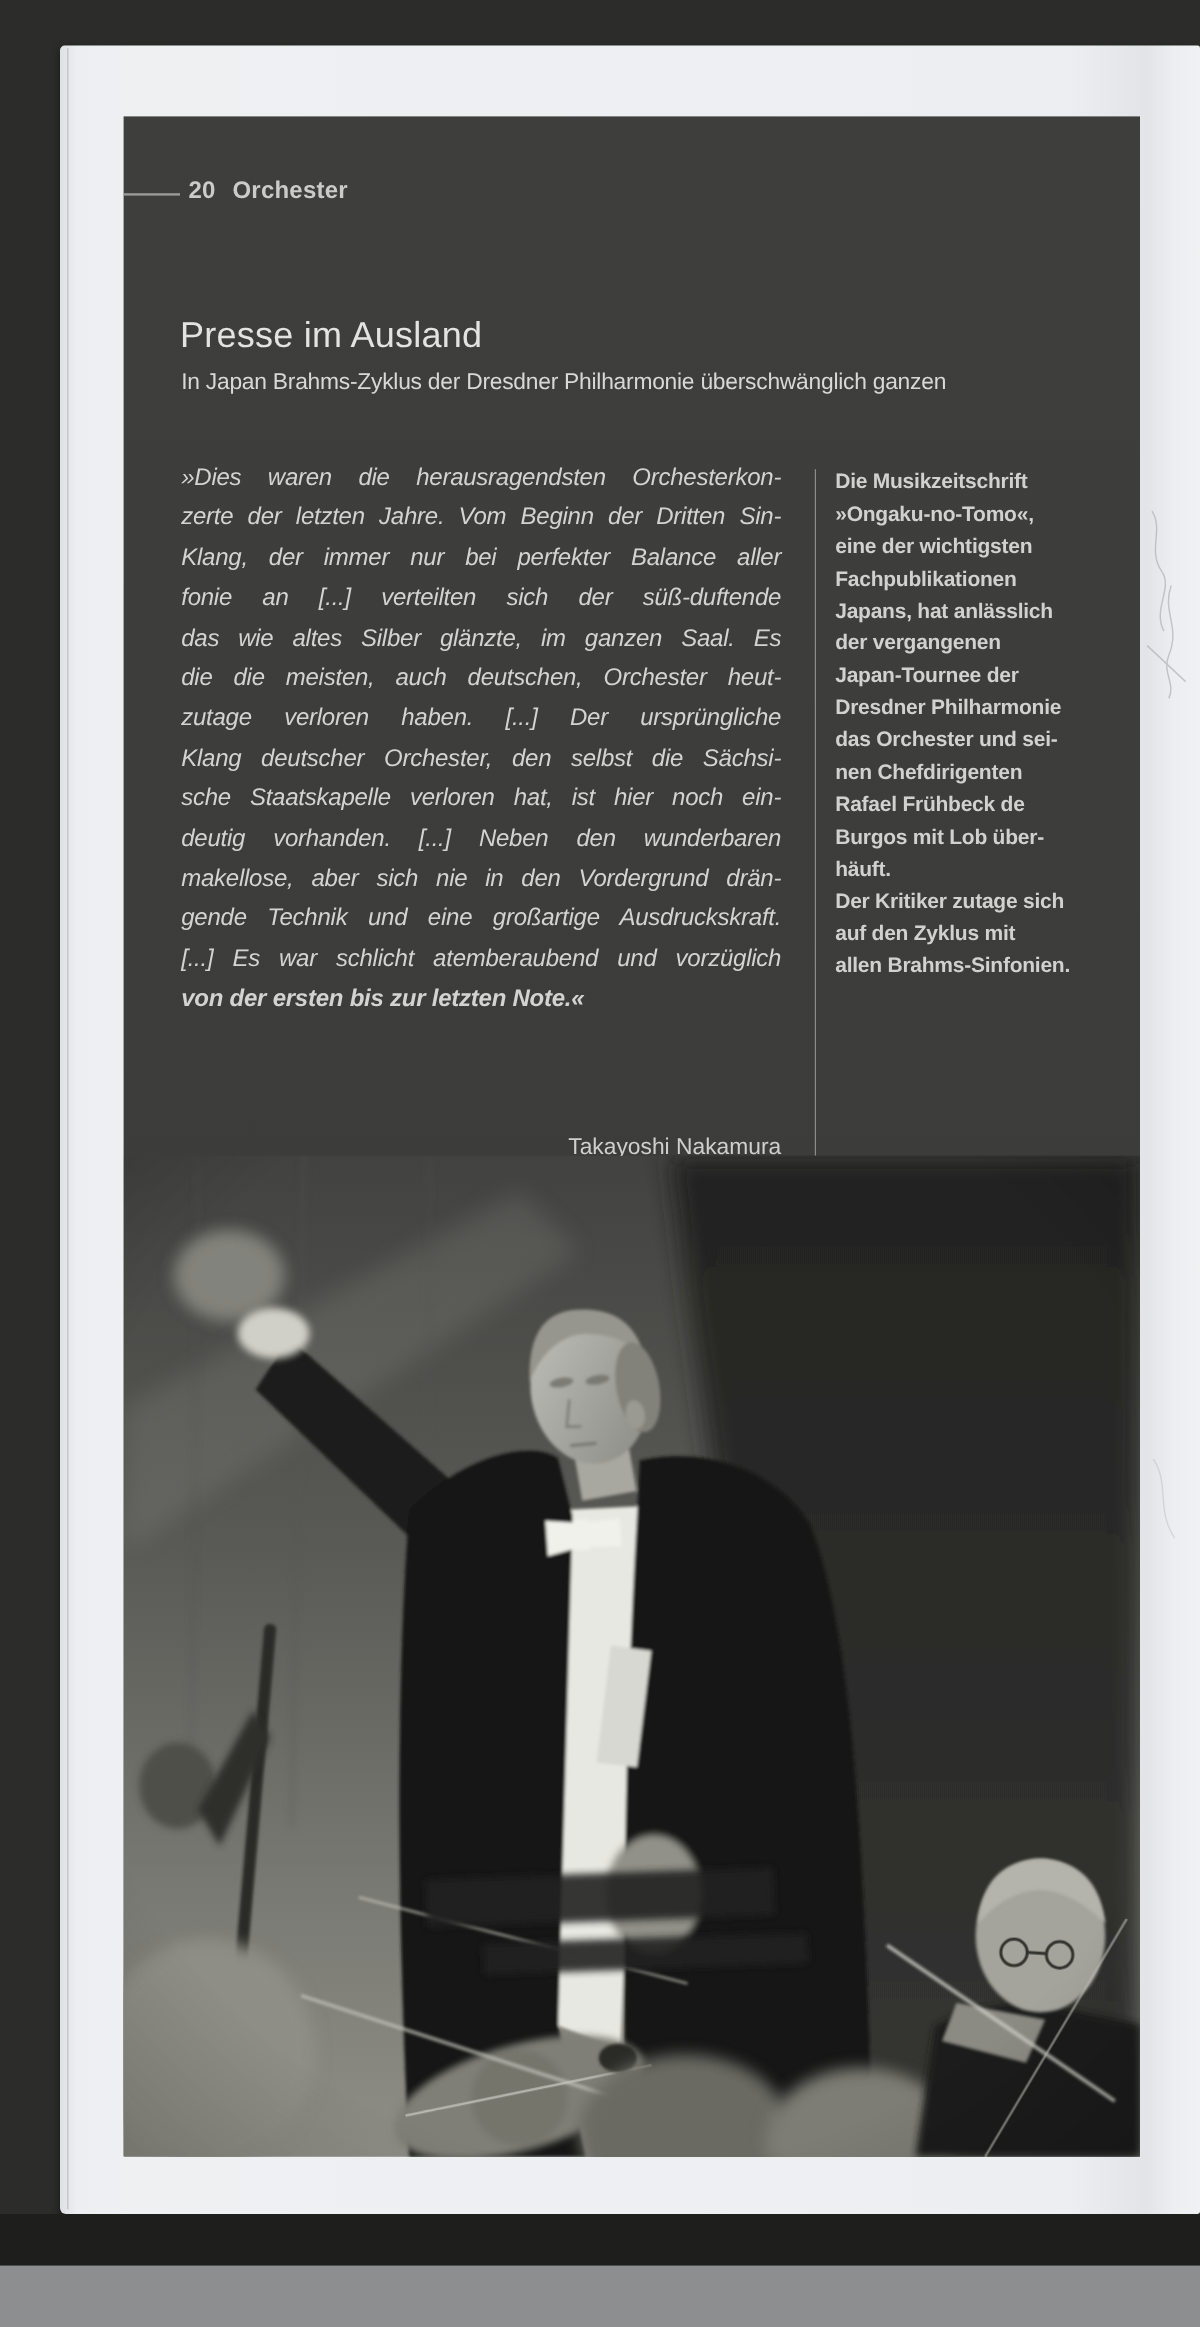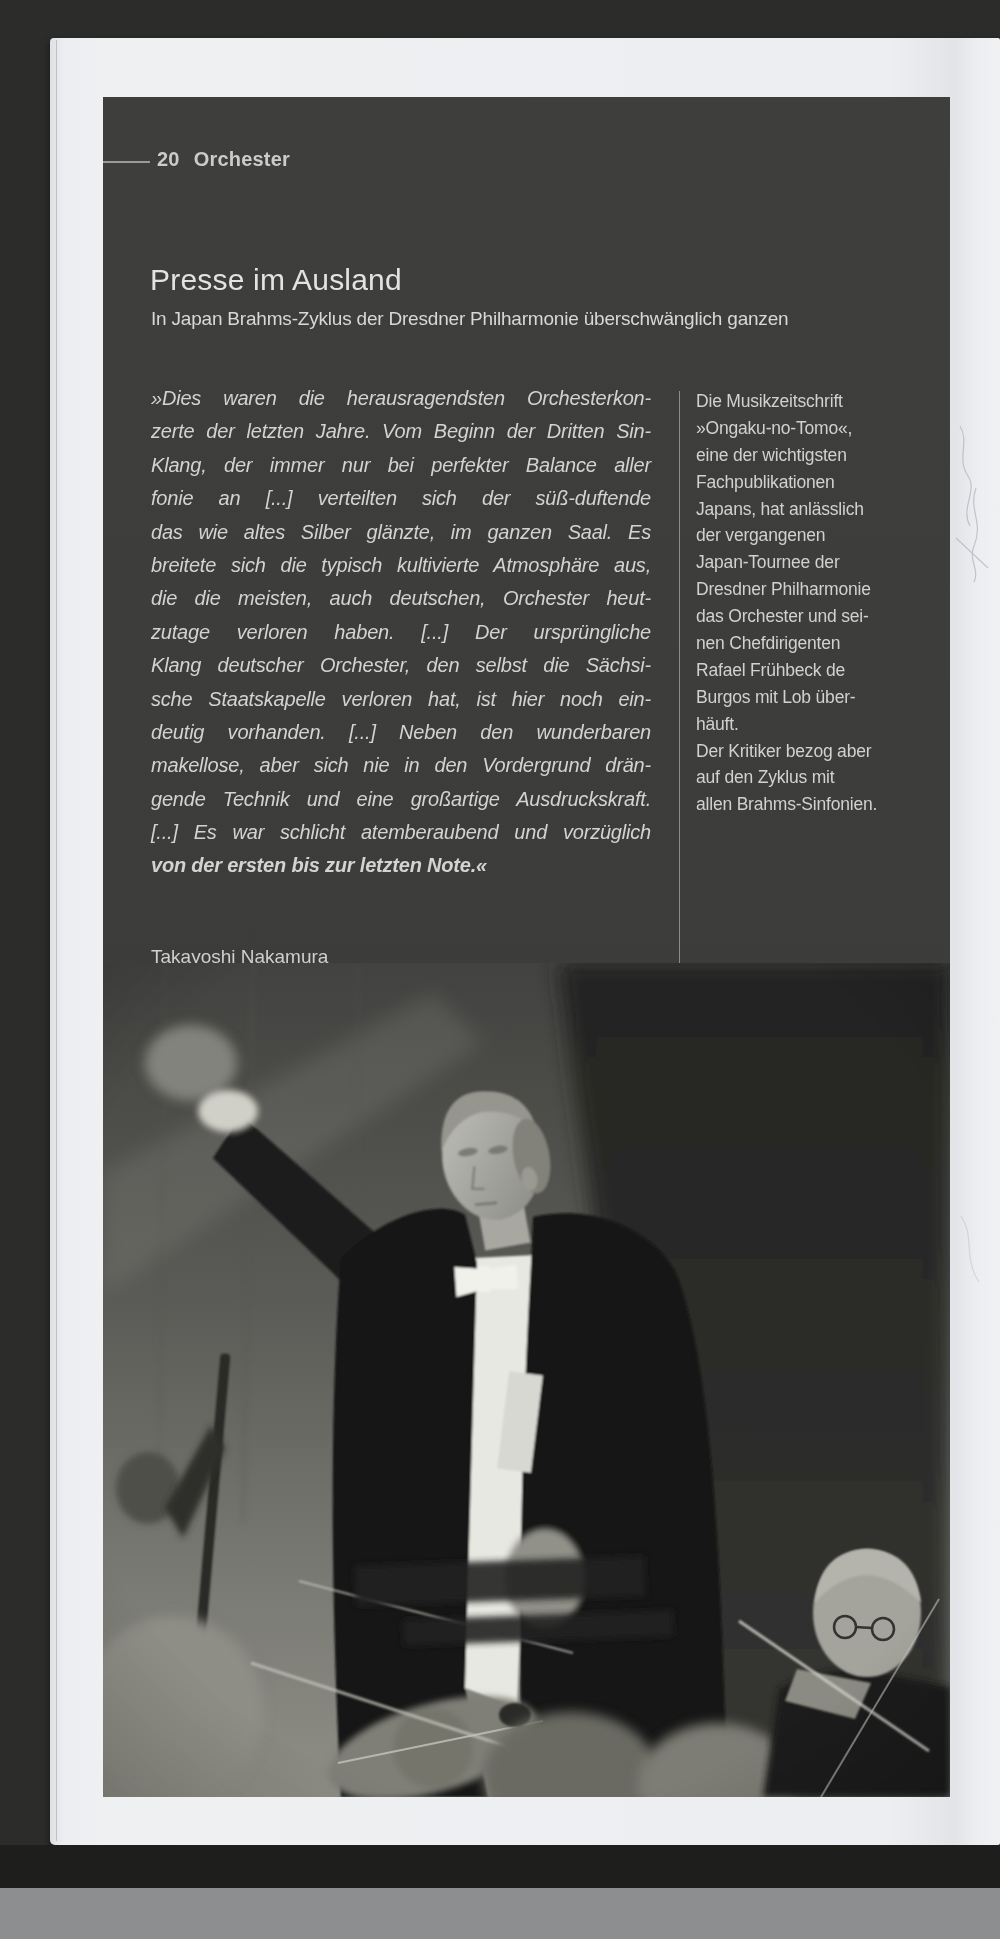--- a/index.html
+++ b/index.html
@@ -57,31 +57,31 @@
     letter-spacing:-.2px;
   }
   .quote-line{
     height:33.4px;line-height:33.4px;
     text-align:justify;text-align-last:justify;
     white-space:nowrap;
   }
   .quote-line:last-child{text-align-last:left;font-weight:bold;}
   .attribution{
     position:absolute;left:48px;top:849px;width:500px;
-    font-size:19px;color:#cfcfcd;text-align:left;
+    font-size:19px;color:#cfcfcd;text-align:right;
   }
   .divider{
     position:absolute;left:576px;top:294px;width:1px;height:576px;
     background:rgba(205,205,203,.55);
   }
   .sidebar{
     position:absolute;left:593px;top:291px;width:252px;
     font-size:17.5px;color:#d1d1cf;letter-spacing:-.2px;
   }
-  .note-line{height:26.9px;line-height:26.9px;white-space:nowrap;}
+  .note-line{height:26.9px;line-height:26.9px;white-space:nowrap;font-weight:bold;}
 
   .photo{
     position:absolute;left:0;top:866px;width:847px;height:834px;
   }
   .photo svg{display:block;width:847px;height:834px;}
 
   .pencil{left:950px;top:418px;opacity:.55;}
   .pencil2{left:953px;top:1210px;opacity:.3;}
 
   
@@ -114,21 +114,20 @@
 
   <div class="page-title">Presse im Ausland</div>
   <div class="page-subtitle">In Japan Brahms-Zyklus der Dresdner Philharmonie überschwänglich ganzen</div>
 
   <div class="quote">
       <div class="quote-line">»Dies waren die herausragendsten Orchesterkon-</div>
       <div class="quote-line">zerte der letzten Jahre. Vom Beginn der Dritten Sin-</div>
       <div class="quote-line">Klang, der immer nur bei perfekter Balance aller</div>
       <div class="quote-line">fonie an [...] verteilten sich der süß-duftende</div>
       <div class="quote-line">das wie altes Silber glänzte, im ganzen Saal. Es</div>
-      <div class="quote-line">breitete sich die typisch kultivierte Atmosphäre aus,</div>
       <div class="quote-line">die die meisten, auch deutschen, Orchester heut-</div>
       <div class="quote-line">zutage verloren haben. [...] Der ursprüngliche</div>
       <div class="quote-line">Klang deutscher Orchester, den selbst die Sächsi-</div>
       <div class="quote-line">sche Staatskapelle verloren hat, ist hier noch ein-</div>
       <div class="quote-line">deutig vorhanden. [...] Neben den wunderbaren</div>
       <div class="quote-line">makellose, aber sich nie in den Vordergrund drän-</div>
       <div class="quote-line">gende Technik und eine großartige Ausdruckskraft.</div>
       <div class="quote-line">[...] Es war schlicht atemberaubend und vorzüglich</div>
       <div class="quote-line">von der ersten bis zur letzten Note.«</div>
     </div>
@@ -144,21 +143,21 @@
       <div class="note-line">Fachpublikationen</div>
       <div class="note-line">Japans, hat anlässlich</div>
       <div class="note-line">der vergangenen</div>
       <div class="note-line">Japan-Tournee der</div>
       <div class="note-line">Dresdner Philharmonie</div>
       <div class="note-line">das Orchester und sei-</div>
       <div class="note-line">nen Chefdirigenten</div>
       <div class="note-line">Rafael Frühbeck de</div>
       <div class="note-line">Burgos mit Lob über-</div>
       <div class="note-line">häuft.</div>
-      <div class="note-line">Der Kritiker bezog aber</div>
+      <div class="note-line">Der Kritiker zutage sich</div>
       <div class="note-line">auf den Zyklus mit</div>
       <div class="note-line">allen Brahms-Sinfonien.</div>
     </div>
 
   <div class="photo">
     <svg viewBox="0 0 847 834">
       <defs>
         <linearGradient id="curtain" x1="0" y1="0" x2="0" y2="1">
           <stop offset="0" stop-color="#424240"></stop>
           <stop offset="0.4" stop-color="#5a5a56"></stop>

